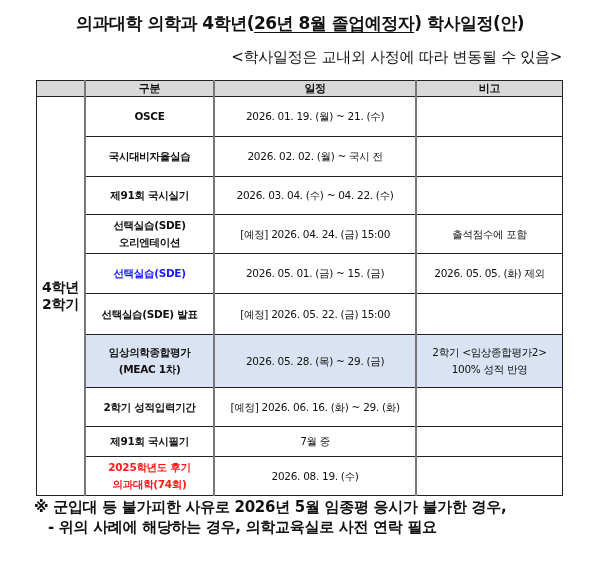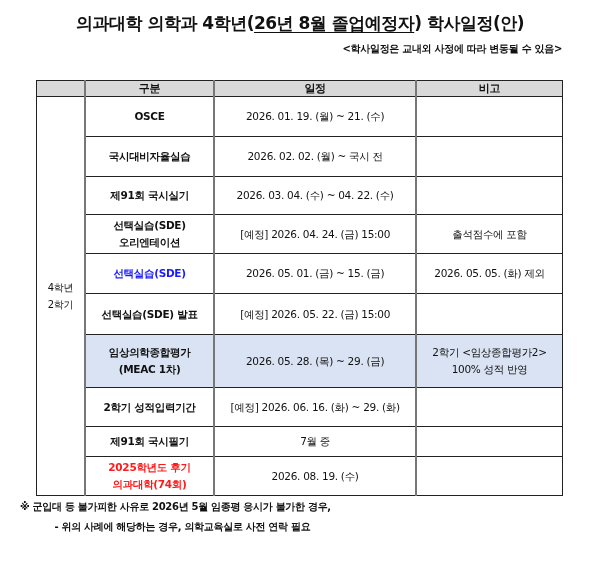--- a/index.html
+++ b/index.html
@@ -1,36 +1,36 @@
 <!DOCTYPE html>
 <html><head>
 <meta charset="utf-8">
 <style>
   html, body { margin:0; padding:0; background:#ffffff; }
   body { width:600px; height:574px; position:relative; overflow:hidden;
          font-family: "DejaVu Sans", "Liberation Sans", sans-serif; color:#111; }
   .title { position:absolute; left:0; top:12px; width:600px; text-align:center;
            font-size:17px; font-weight:bold; letter-spacing:-0.5px; }
   .title u { text-underline-offset:3px; }
-  .notice { position:absolute; right:38px; top:42px; font-size:10px; letter-spacing:-0.3px;font-weight:bold; }
+  .notice { position:absolute; right:38px; top:48px; font-size:15px; letter-spacing:-0.3px; }
   table.sched { position:absolute; left:36px; top:80px; width:527px; border-collapse:collapse;
                 table-layout:fixed; font-size:10.5px; letter-spacing:-0.3px; }
   table.sched td, table.sched th { border:1px solid #222; text-align:center; vertical-align:middle;
                 padding:0 2px; line-height:17px; }
   table.sched th { background:#d9d9d9; height:15px; font-weight:bold; font-size:11px; line-height:14px; }
   table.sched .vline { border-left:2px solid #777; }
   .c1 { width:48px; } .c2 { width:128px; } .c3 { width:200px; } .c4 { width:145px; }
   .cat { font-weight:bold; }
   .blue { color:#1a1aff; }
   .red { color:#ff1a1a; }
   tr.hl td.hlcell { background:#dae3f3; }
-  .sem { font-weight:normal; font-size:10px; line-height:17px; }
-  .footnote { position:absolute; left:20px; top:496px; font-size:10px; font-weight:bold; letter-spacing:-0.3px; line-height:22px; }
+  .sem { font-weight:bold; font-size:14px; line-height:17px; }
+  .footnote { position:absolute; left:34px; top:496px; font-size:15px; font-weight:bold; letter-spacing:-0.3px; line-height:22px; }
   .footnote .l2 { padding-left:14px; }
-  .footnote .l3 { padding-left:14px;text-align:center; }
+  .footnote .l3 { padding-left:14px; }
 </style>
 </head>
 <body>
 
 <div class="title"><span>의과대학 의학과 4학년(</span><u>26년 8월 졸업예정자</u><span>) 학사일정(안)</span></div>
 
 <div class="notice">&lt;학사일정은 교내외 사정에 따라 변동될 수 있음&gt;</div>
 
 <table class="sched">
   <colgroup>

